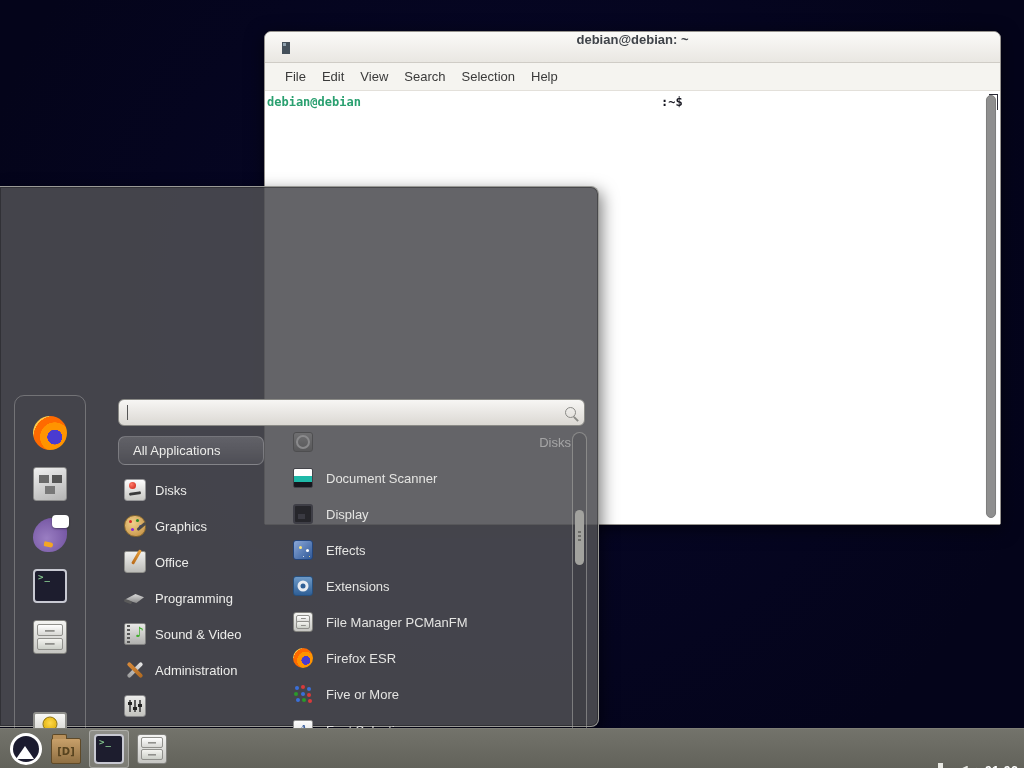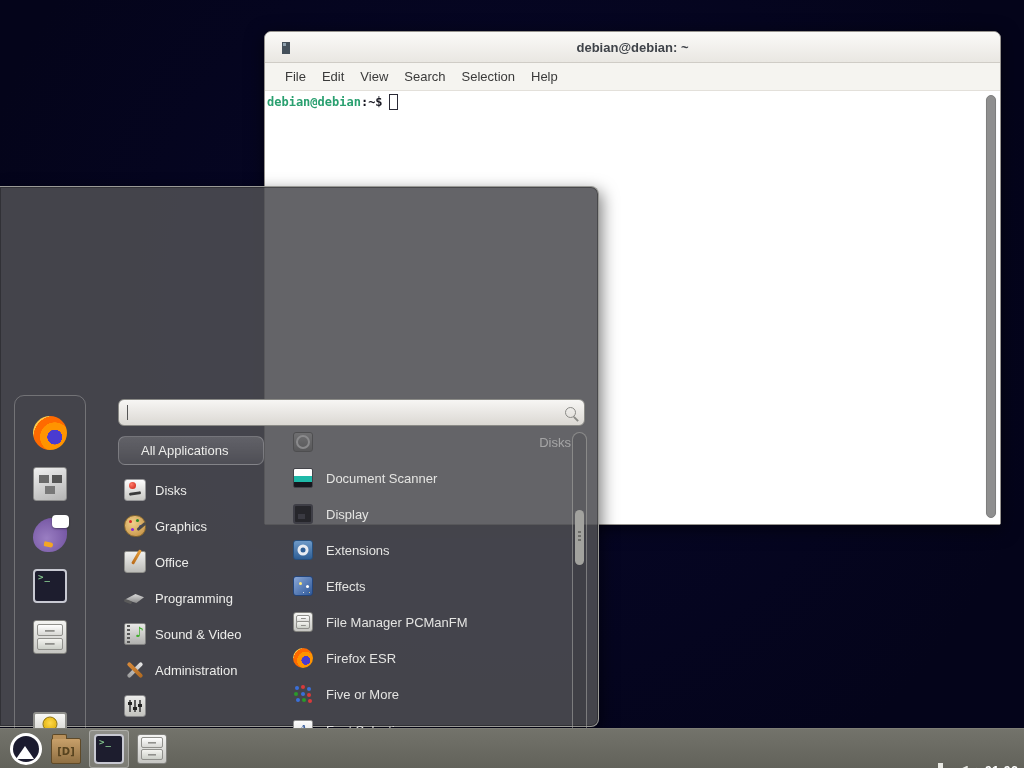--- a/index.html
+++ b/index.html
@@ -7,31 +7,31 @@
   body { position:relative; background:#05051e; }
 
   
   .desktop { position:absolute; inset:0; background:radial-gradient(circle at 50% 40%, #07072a 0%, #04041a 80%); }
 
   
   .term-win { position:absolute; left:264px; top:31px; width:737px; height:494px;
     background:#ffffff; border:1px solid #97948f; border-radius:7px 7px 2px 2px;
     box-shadow:0 4px 18px rgba(0,0,0,.55); }
   .term-titlebar { position:relative; height:31px; background:linear-gradient(#fbfaf8,#e9e7e2);
-    border-bottom:1px solid #cfccc6; border-radius:7px 7px 0 0; display:flex; align-items:center; }
+    border-bottom:1px solid #cfccc6; border-radius:7px 7px 0 0; display:flex; }
   .t-mini { position:absolute; left:17px; top:10px; width:8px; height:12px; background:#44505a; }
   .t-mini::before { content:""; position:absolute; left:1px; top:1px; width:3px; height:3px; background:#8ea0ac; }
   .term-title { flex:1; text-align:center; font-weight:bold; font-size:13px; color:#3f4349; }
   .win-controls { position:absolute; right:14px; top:0; height:31px; display:flex; align-items:center; gap:13px; }
   .wbtn { width:20px; height:20px; position:relative; cursor:default; }
   .term-menubar { height:28px; background:#f5f4f0; border-bottom:1px solid #e3e0da;
     display:flex; align-items:center; padding-left:12px; }
   .tmenu-item { font-size:13px; color:#3a3a3a; padding:3px 8px; border-radius:3px; }
   .term-body { position:relative; height:433px; background:#fff; padding:3px 2px; }
-  .prompt-line { font:bold 12px "DejaVu Sans Mono",monospace; display:flex; align-items:center; }
+  .prompt-line { font:bold 12px "DejaVu Sans Mono",monospace; display:flex; align-items:center;justify-content:space-between; }
   .prompt-user { color:#2aa070; }
   .prompt-sym { color:#15151f; }
   .term-cursor { display:inline-block; width:9px; height:16px; border:1.5px solid #2a2a36; margin-left:6px; }
   .term-scroll { position:absolute; right:3px; top:4px; width:12px; height:423px; background:#fbfbfa; border-radius:6px; }
   .term-scroll-thumb { position:absolute; left:1px; top:0px; width:10px; height:423px; background:#8f8f8f;
     border-radius:6px; border:1px solid #7e7e7e; }
 
   
   .menu { position:absolute; left:0; top:186px; width:599px; height:541px;
     background:rgba(78,78,82,0.875); border:1px solid #9a9a96; border-left:none;
@@ -54,21 +54,21 @@
     border:1.5px solid #8a8a86; border-radius:50%; }
   .ic-magnifier::after { content:""; position:absolute; right:-4px; bottom:-3px; width:6px; height:2px;
     background:#8a8a86; transform:rotate(45deg); }
 
   .menu-cats { position:absolute; left:118px; top:249px; width:146px; }
   .cat-row { height:36px; display:flex; align-items:center; padding-left:6px; cursor:pointer; }
   .cat-row.selected { height:29px; margin-bottom:7px; padding-left:10px;
     background:linear-gradient(rgba(255,255,255,.16),rgba(255,255,255,.06));
     border:1px solid rgba(255,255,255,.22); border-radius:7px; }
   .cat-label { font-size:13px; color:#ececea; margin-left:9px; white-space:nowrap; }
-  .cat-row.selected .cat-label { margin-left:12px; }
+  .cat-row.selected .cat-label { margin-left:4px; }
 
   .menu-apps { position:absolute; left:283px; top:245px; width:288px; height:465px; overflow:hidden; }
   .menu-apps-inner { margin-top:-8px; }
   .app-row { height:36px; display:flex; align-items:center; padding-left:10px; cursor:pointer; }
   .app-label { font-size:13px; color:#e4e4e2; margin-left:13px; white-space:nowrap; }
   .app-row.faded { opacity:.5;justify-content:space-between; }
 
   .menu-scroll { position:absolute; left:572px; top:245px; width:15px; height:466px;
     border:1px solid rgba(175,175,172,.55); border-radius:8px; background:rgba(0,0,0,.07); }
   .menu-scroll-thumb { position:absolute; left:2px; top:77px; width:9px; height:55px;
@@ -350,27 +350,27 @@
           <span class="ic ic-doc-scanner"></span>
           <span class="app-label">Document Scanner</span>
         </div>
 
         <div class="app-row">
           <span class="ic ic-display"></span>
           <span class="app-label">Display</span>
         </div>
 
         <div class="app-row">
+          <span class="ic ic-effects"></span>
+          <span class="app-label">Effects</span>
+        </div>
+
+        <div class="app-row">
           <span class="ic ic-extensions"></span>
           <span class="app-label">Extensions</span>
-        </div>
-
-        <div class="app-row">
-          <span class="ic ic-effects"></span>
-          <span class="app-label">Effects</span>
         </div>
 
         <div class="app-row">
           <span class="ic ic-cabinet"></span>
           <span class="app-label">File Manager PCManFM</span>
         </div>
 
 
         <div class="app-row">
           <span class="ic ic-firefox"></span>

